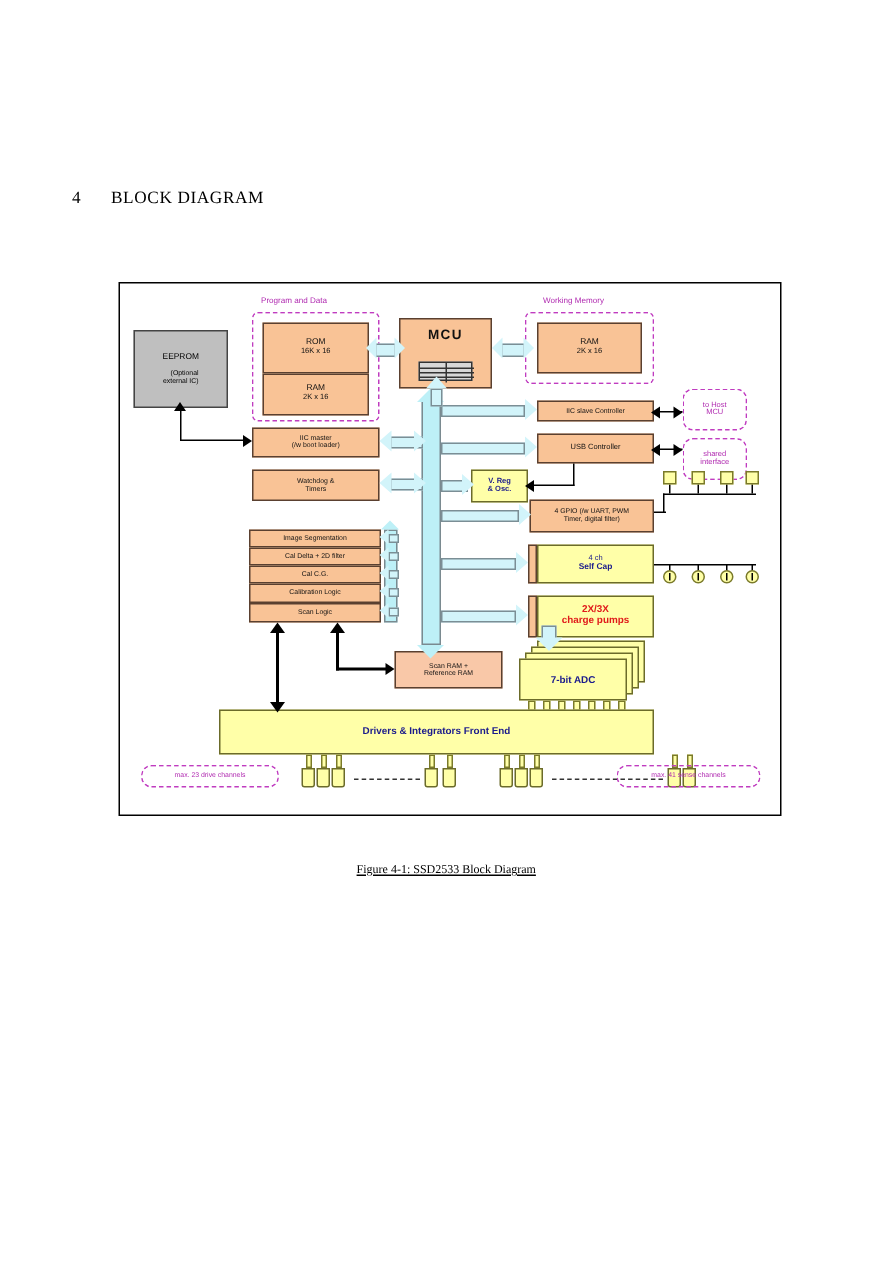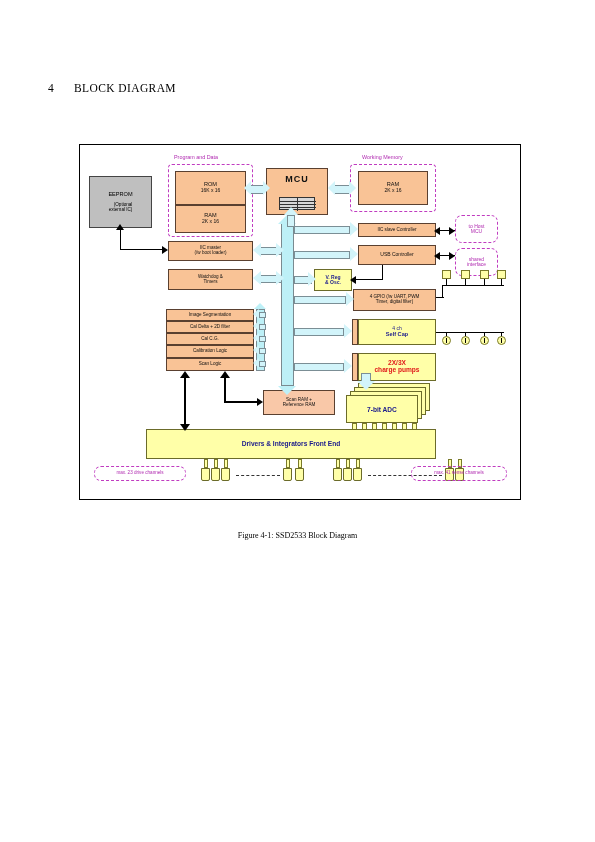--- a/index.html
+++ b/index.html
@@ -1,26 +1,26 @@
 <!DOCTYPE html>
 <html><head>
 <meta charset="utf-8">
 <style>
   html,body{margin:0;padding:0;background:#fff;}
   body{width:595px;height:842px;position:relative;font-family:"Liberation Serif",serif;color:#000;}
 
   
-  .page{position:absolute;inset:0;width:595px;height:600px;overflow:hidden;}
+  .page{position:absolute;inset:0;width:595px;height:600px;overflow:hidden;margin-top:44px;}
 
   .sec-head{position:absolute;left:48px;top:82px;font-family:"Liberation Serif",serif;
             font-size:11.5px;letter-spacing:.4px;white-space:nowrap;}
   .sec-head .num{display:inline-block;width:26px;}
 
   .fig-cap{position:absolute;left:0;top:531px;width:595px;text-align:center;
-           font-family:"Liberation Serif",serif;font-size:8px;}
+           font-family:"Liberation Serif",serif;font-size:8px;text-decoration:underline;}
 
   .footer-rule{position:absolute;left:48px;top:787px;width:500px;height:1px;background:#000;}
   .footer{position:absolute;left:48px;top:790px;width:500px;height:14px;
           font-family:"Liberation Sans",sans-serif;font-size:7px;font-weight:bold;}
   .footer .brand{position:absolute;left:2px;top:2px;}
   .footer .cells{position:absolute;right:0;top:0;display:flex;align-items:stretch;height:13px;}
   .footer .cells div{display:flex;align-items:center;padding:0 6px;font-weight:normal;}
   .footer .cells div+div{border-left:1px solid #000;}
   .footer .cells .pn{font-weight:bold;font-size:7.5px;border-left:1.6px solid #000;}
 

